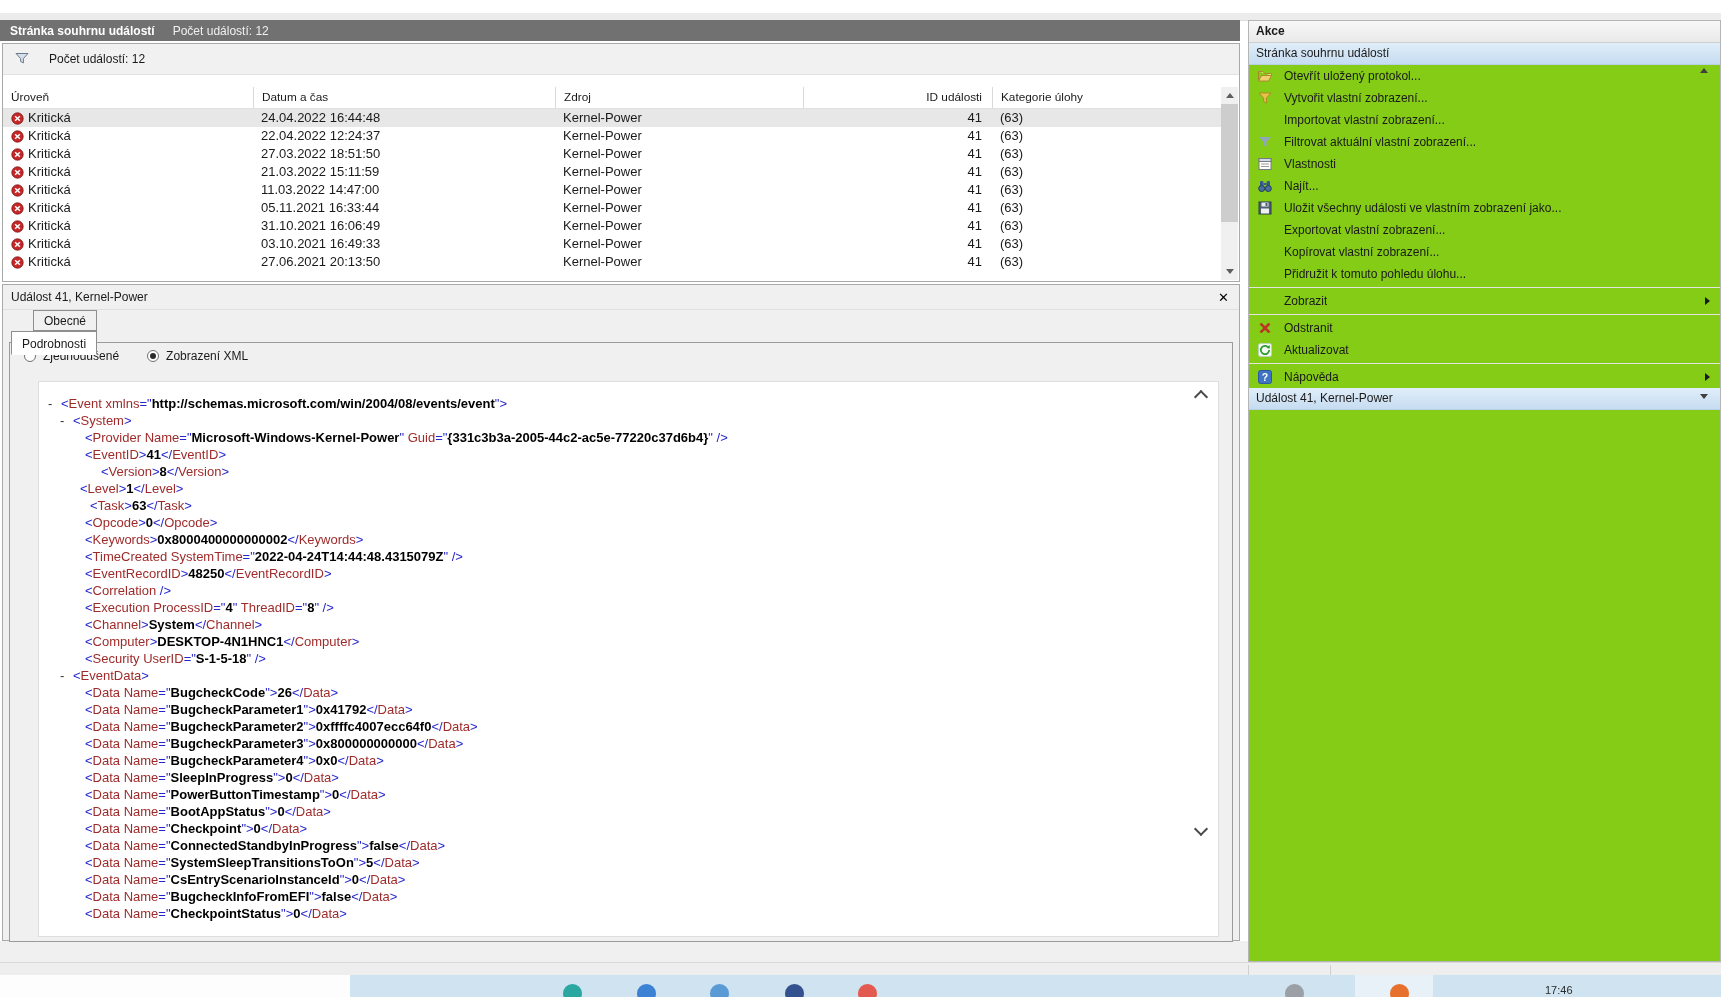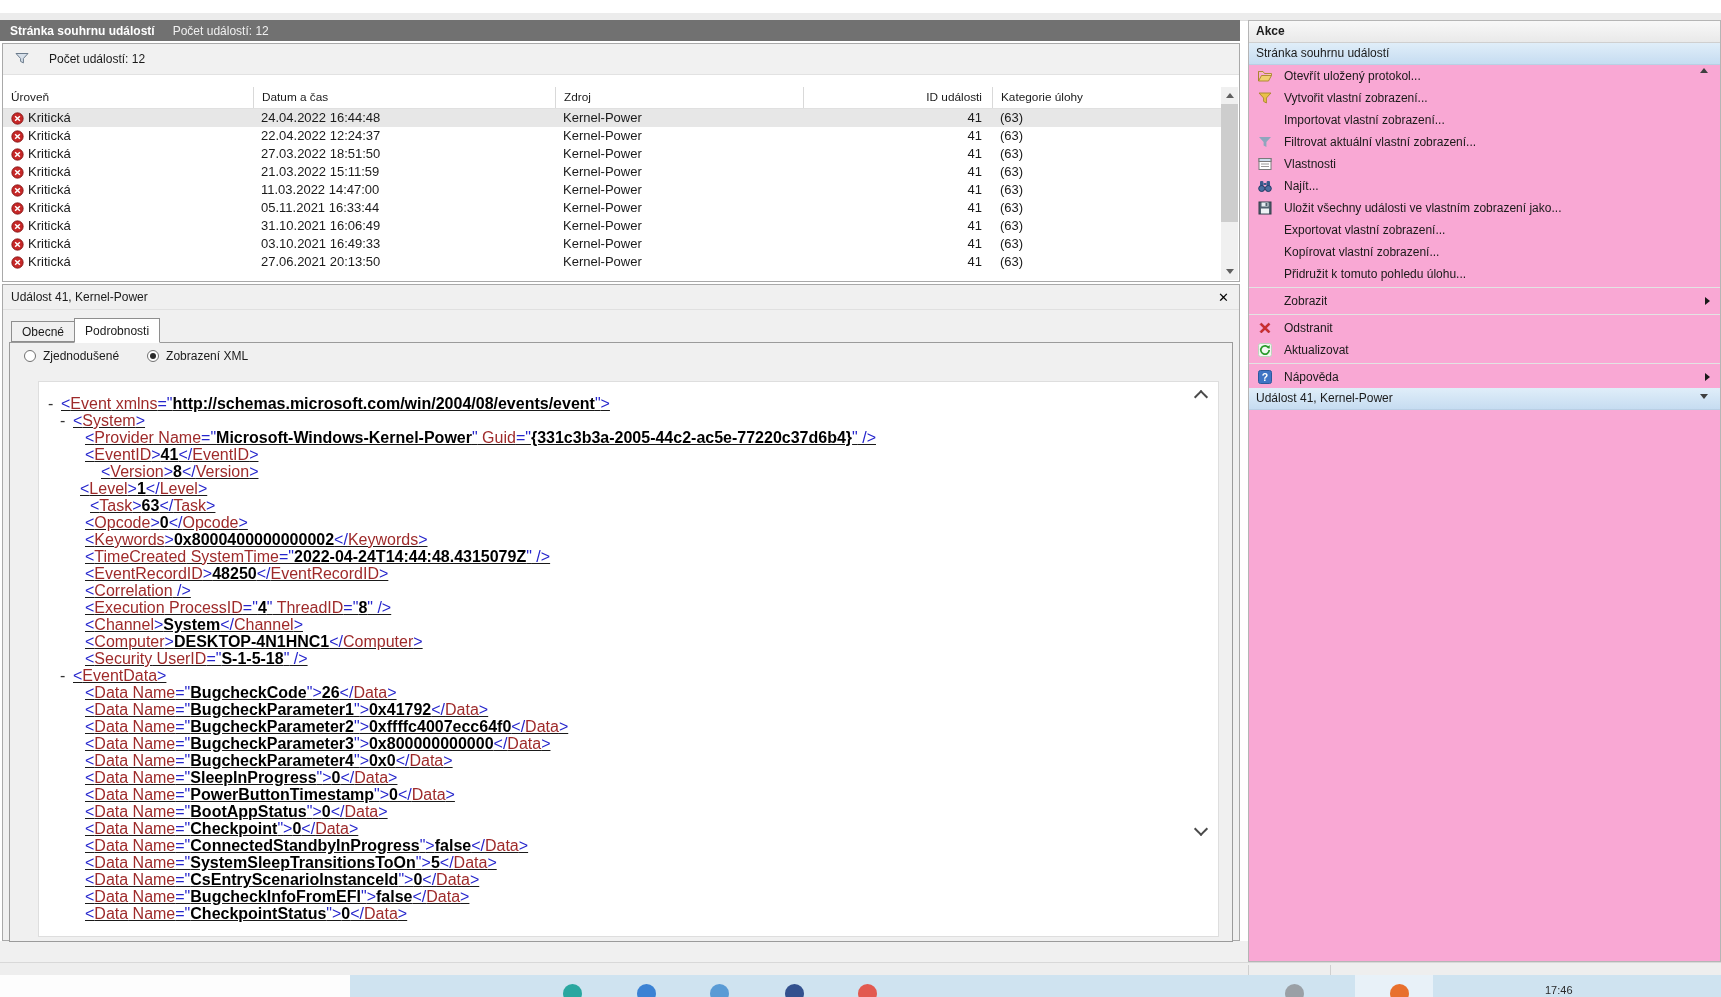--- a/index.html
+++ b/index.html
@@ -37,44 +37,44 @@
   .tri-down{width:0;height:0;border-left:4px solid transparent;border-right:4px solid transparent;border-top:5px solid #5f5f5f;}
   .thumb{position:absolute;left:0;top:17px;width:17px;height:118px;background:#cdcdcd;}
 
   
   .detail-box{position:absolute;left:2px;top:284px;width:1238px;height:657px;background:#f0f0f0;
               border:1px solid #a9a9a9;box-sizing:border-box;}
   .detail-header{height:24px;background:#f0f0f0;border-bottom:1px solid #e0e0e0;display:flex;align-items:center;
                  padding:0 10px 0 8px;font-size:12px;}
   .detail-header .ttl{flex:1;}
   .close-btn{font-size:13px;color:#000;cursor:default;line-height:1;}
-  .tabs{position:absolute;left:8px;top:25px;height:32px;display:flex;align-items:flex-end;z-index:3;}
+  .tabs{position:absolute;left:8px;top:25px;height:32px;display:flex;align-items:flex-end;z-index:3;flex-direction:column;}
   .tab{border:1px solid #8e8e8e;background:#f0f0f0;font-size:12px;padding:3px 10px 3px 10px;height:21px;
        box-sizing:border-box;line-height:14px;margin-right:-1px;}
   .tab.active{background:#fff;height:25px;padding-top:5px;border-bottom:1px solid #fff;margin-bottom:-1px;}
   .tabcontent{position:absolute;left:6px;top:57px;width:1224px;height:600px;border:1px solid #9b9b9b;
               background:#f0f0f0;box-sizing:border-box;z-index:1;}
   .radio-row{position:absolute;top:6px;left:14px;display:flex;gap:0;font-size:12px;align-items:center;}
   .radio-opt{display:flex;align-items:center;gap:7px;margin-right:28px;}
   .radio{width:12px;height:12px;border:1px solid #707070;border-radius:50%;background:#fff;position:relative;box-sizing:border-box;}
   .radio.checked::after{content:"";position:absolute;left:2px;top:2px;width:6px;height:6px;border-radius:50%;background:#2b2b2b;}
   .xml-box{position:absolute;left:28px;top:38px;width:1181px;height:556px;background:#fff;border:1px solid #dedede;
            box-sizing:border-box;overflow:hidden;}
-  .xline{font-size:16px;line-height:17px;white-space:nowrap;text-decoration:underline;}
+  .xline{font-size:13px;line-height:17px;white-space:nowrap;}
   .xml-pad{padding-top:13px;}
   .xm{display:inline-block;width:13px;color:#333;}
   .xb{color:#2525cc;}
   .xr{color:#9e2a2a;}
   .xk{color:#000;font-weight:bold;}
   .chev{position:absolute;width:8px;height:8px;border-left:2px solid #4a4a4a;border-top:2px solid #4a4a4a;}
   .chev-up{right:12px;top:10px;transform:rotate(45deg);}
   .chev-down{right:12px;top:442px;transform:rotate(225deg);}
 
   
-  .right-pane{position:absolute;left:1248px;top:20px;width:473px;height:942px;background:#f9a8d4;
+  .right-pane{position:absolute;left:1248px;top:20px;width:473px;height:942px;background:#84cc16;
               border:1px solid #b5b5b5;box-sizing:border-box;z-index:1;}
   .akce-title{height:21px;background:linear-gradient(#f8f8f8,#e9e9e9);border-bottom:1px solid #cfcfcf;
               font-weight:bold;font-size:12px;line-height:21px;padding-left:7px;}
   .sec-hdr{height:21px;background:linear-gradient(#e0eef9,#c6dcf1);border-bottom:1px solid #b9cfe4;
            font-size:12px;line-height:21px;padding-left:7px;position:relative;}
   .sec-arr{position:absolute;right:12px;top:8px;}
   .arr-up{width:0;height:0;border-left:4px solid transparent;border-right:4px solid transparent;border-bottom:5px solid #3f3f3f;}
   .arr-down{width:0;height:0;border-left:4px solid transparent;border-right:4px solid transparent;border-top:5px solid #3f3f3f;}
   .aitem{height:22px;display:flex;align-items:center;font-size:12px;position:relative;}
   .aicon{width:16px;height:16px;margin-left:8px;flex:0 0 16px;}

